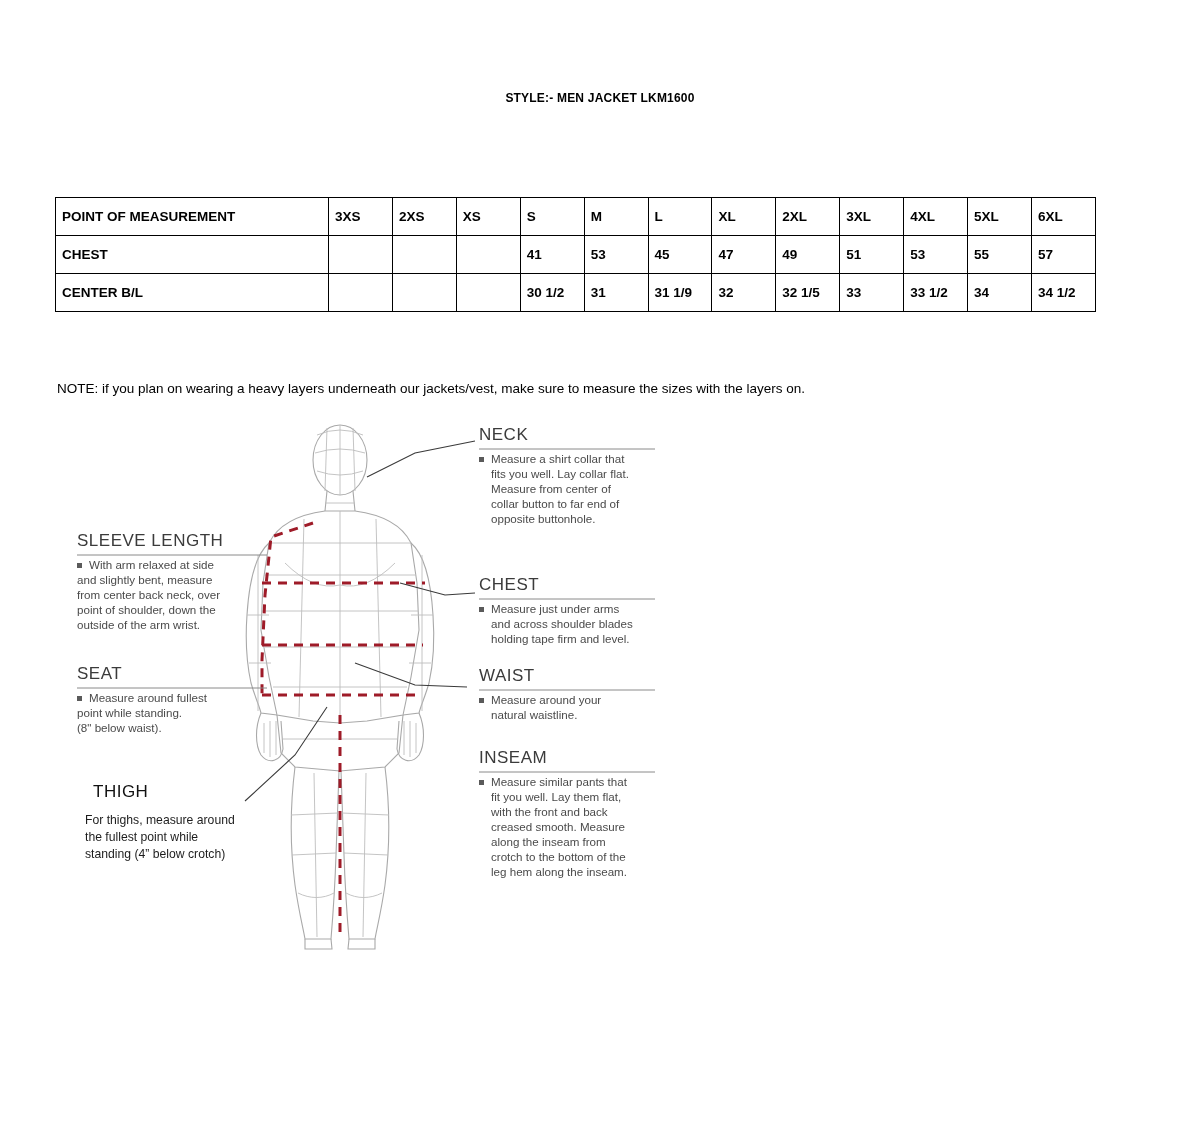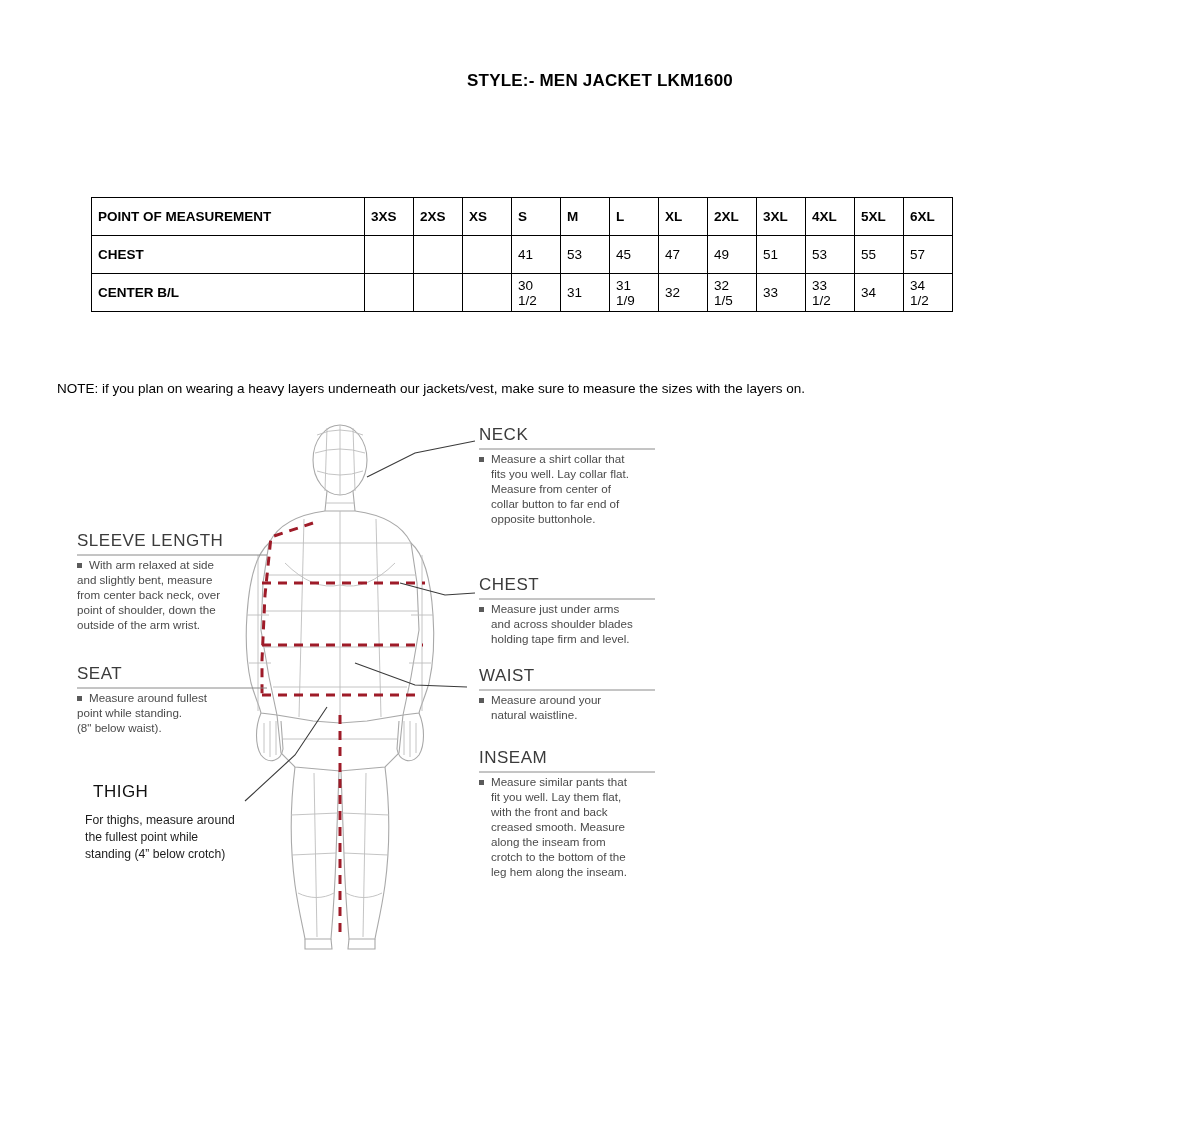--- a/index.html
+++ b/index.html
@@ -12,41 +12,40 @@
     height: 1140px;
     position: relative;
     font-family: "Liberation Sans", sans-serif;
     color: #000000;
     overflow: hidden;
   }
 
   
   #title {
     position: absolute;
-    top: 71px;
+    top: 91px;
     left: 0;
     width: 1200px;
     text-align: center;
-    font-size: 17px;
+    font-size: 12px;
     font-weight: bold;
     letter-spacing: 0.2px;
   }
 
   
   #size-table-wrap {
     position: absolute;
     top: 197px;
     left: 55px;
     width: 1041px;
   }
   table.size-table {
     border-collapse: collapse;
-    width: 862px;
+    width: 1041px;
     table-layout: fixed;
-    margin-left: 36px;
   }
   table.size-table th,
   table.size-table td {
     border: 1.3px solid #000;
     height: 38px;
     font-size: 13.5px;
     font-weight: bold;
     padding: 0 6px;
     vertical-align: middle;
     box-sizing: border-box;
@@ -54,21 +53,21 @@
   table.size-table th.pom-head,
   table.size-table td.pom-cell {
     text-align: left;
     width: 273px;
   }
   table.size-table th.size-head {
     text-align: left;
   }
   table.size-table td.val {
     text-align: left;
-    font-weight: normal;
+    font-weight: bold;
     font-size: 13.5px;
   }
 
   
   #note {
     position: absolute;
     top: 381px;
     left: 57px;
     width: 1100px;
     font-size: 13.5px;

